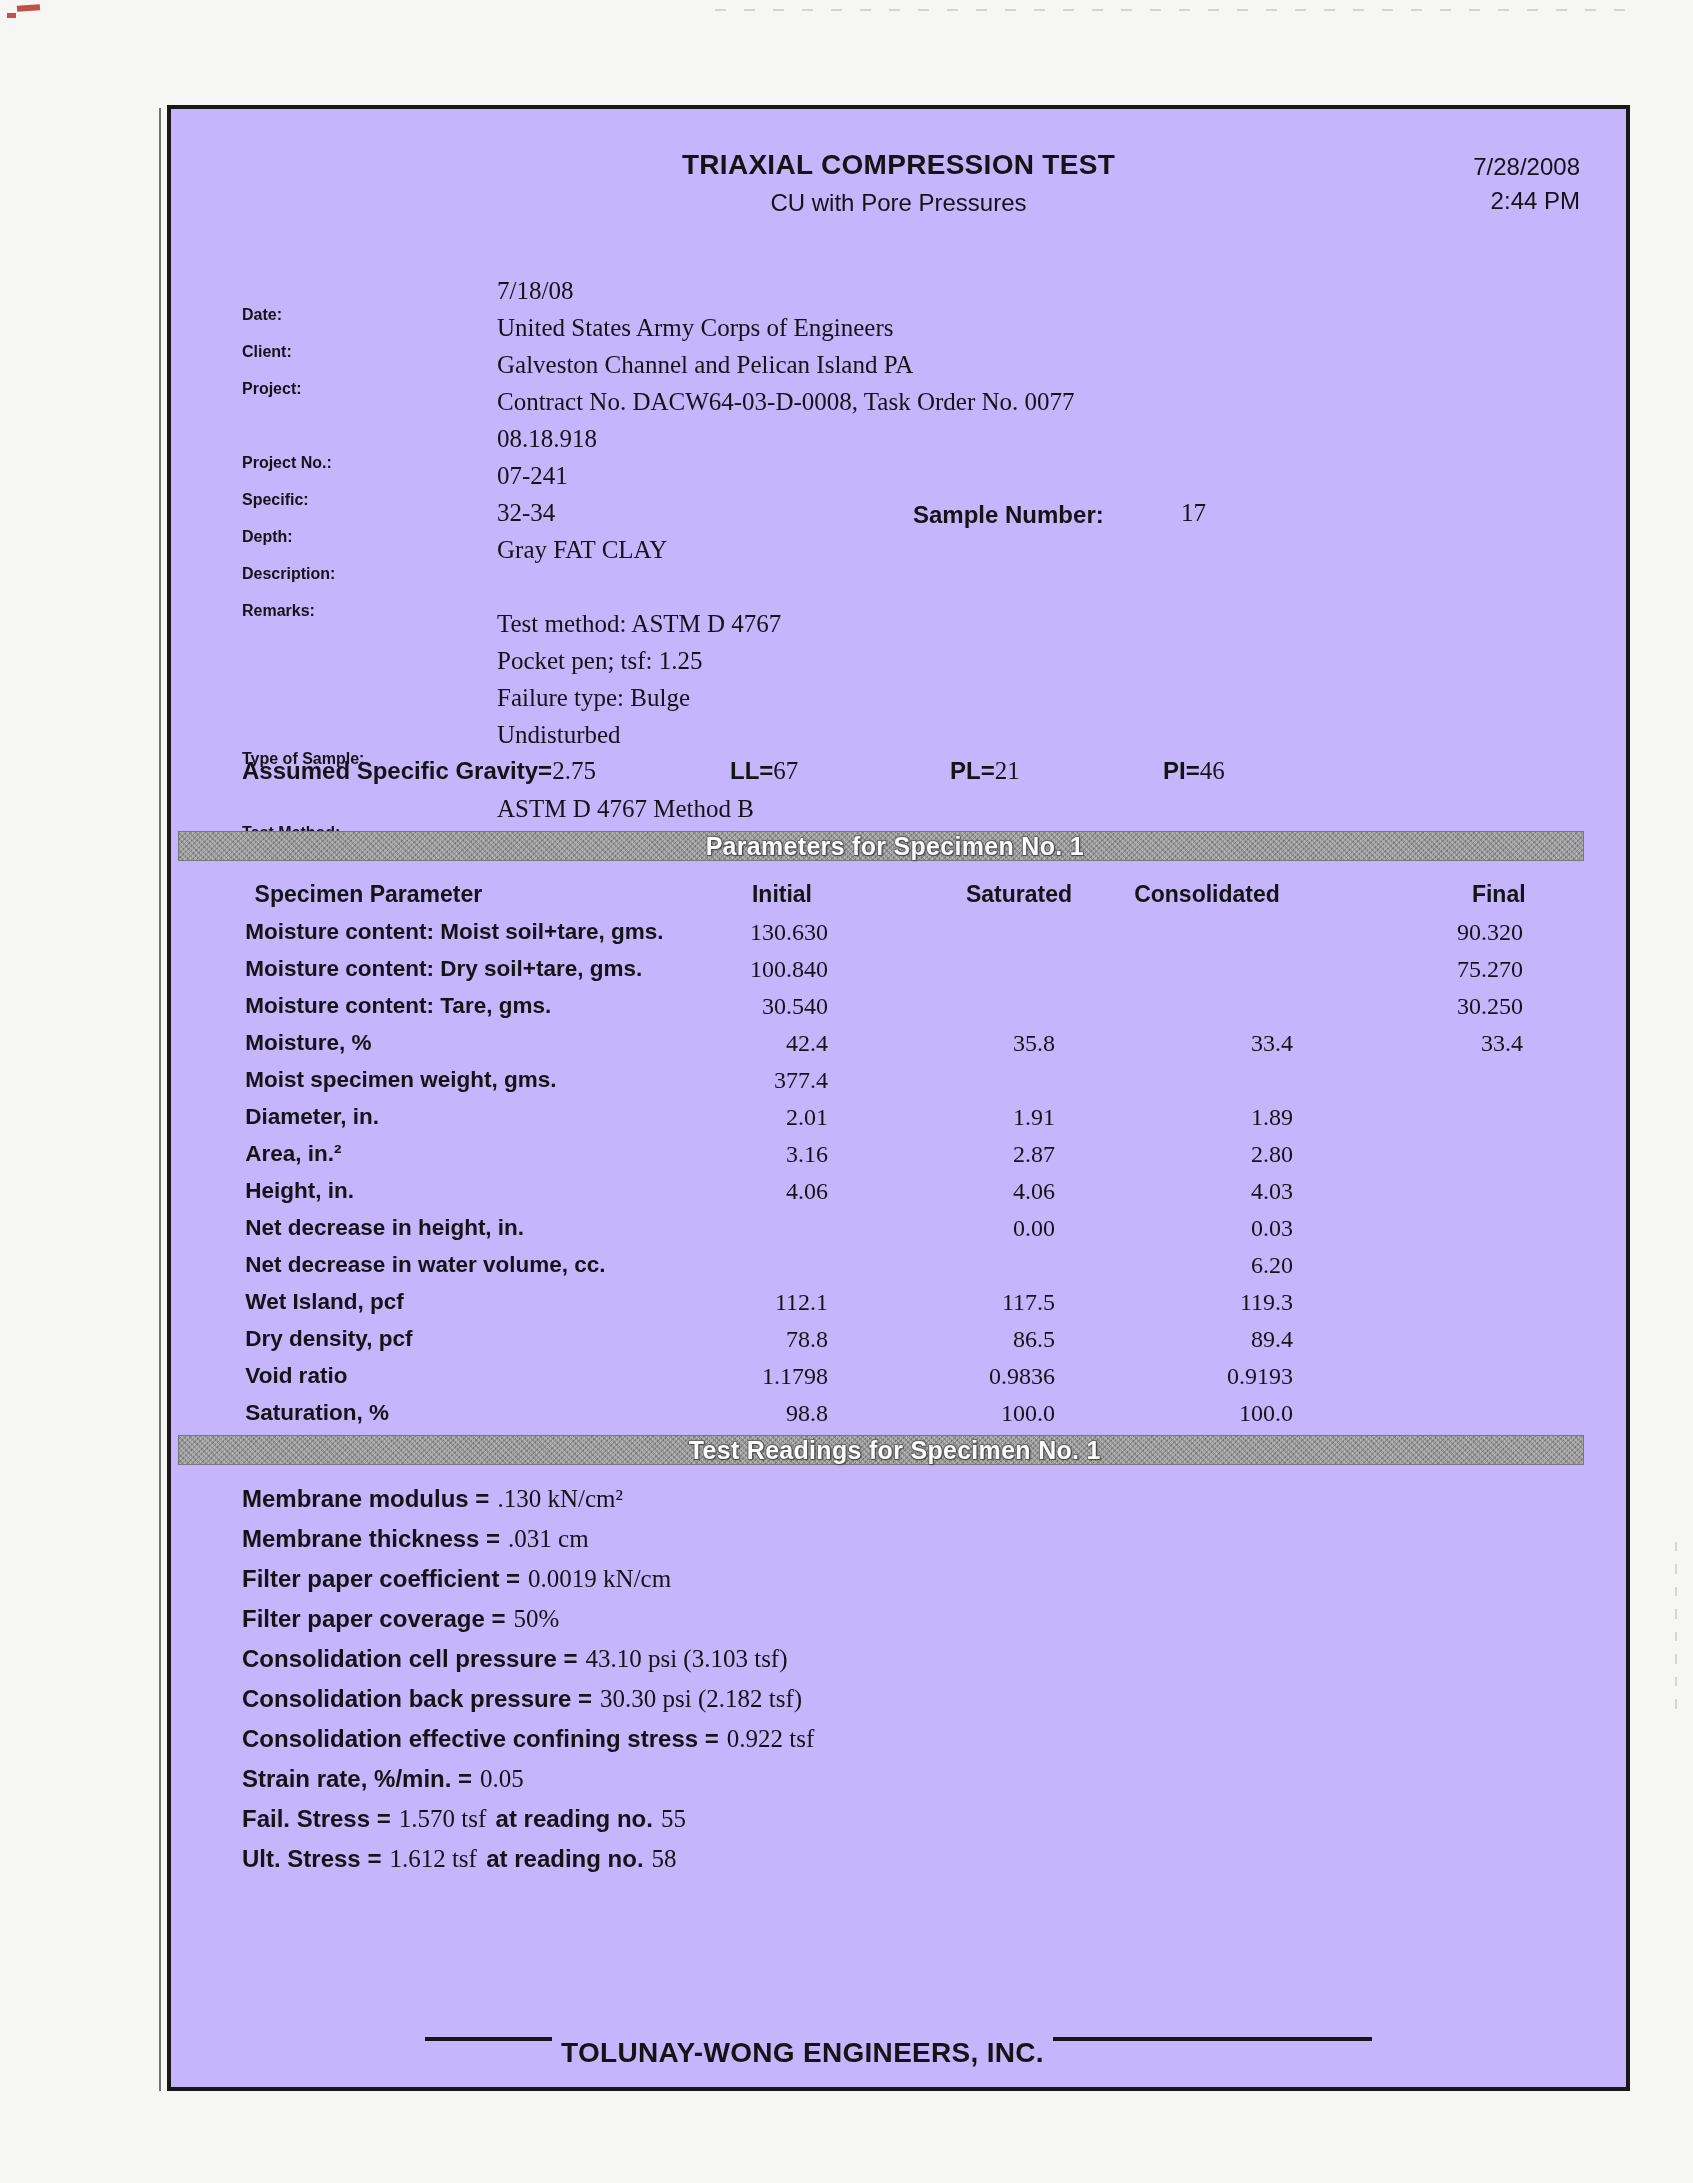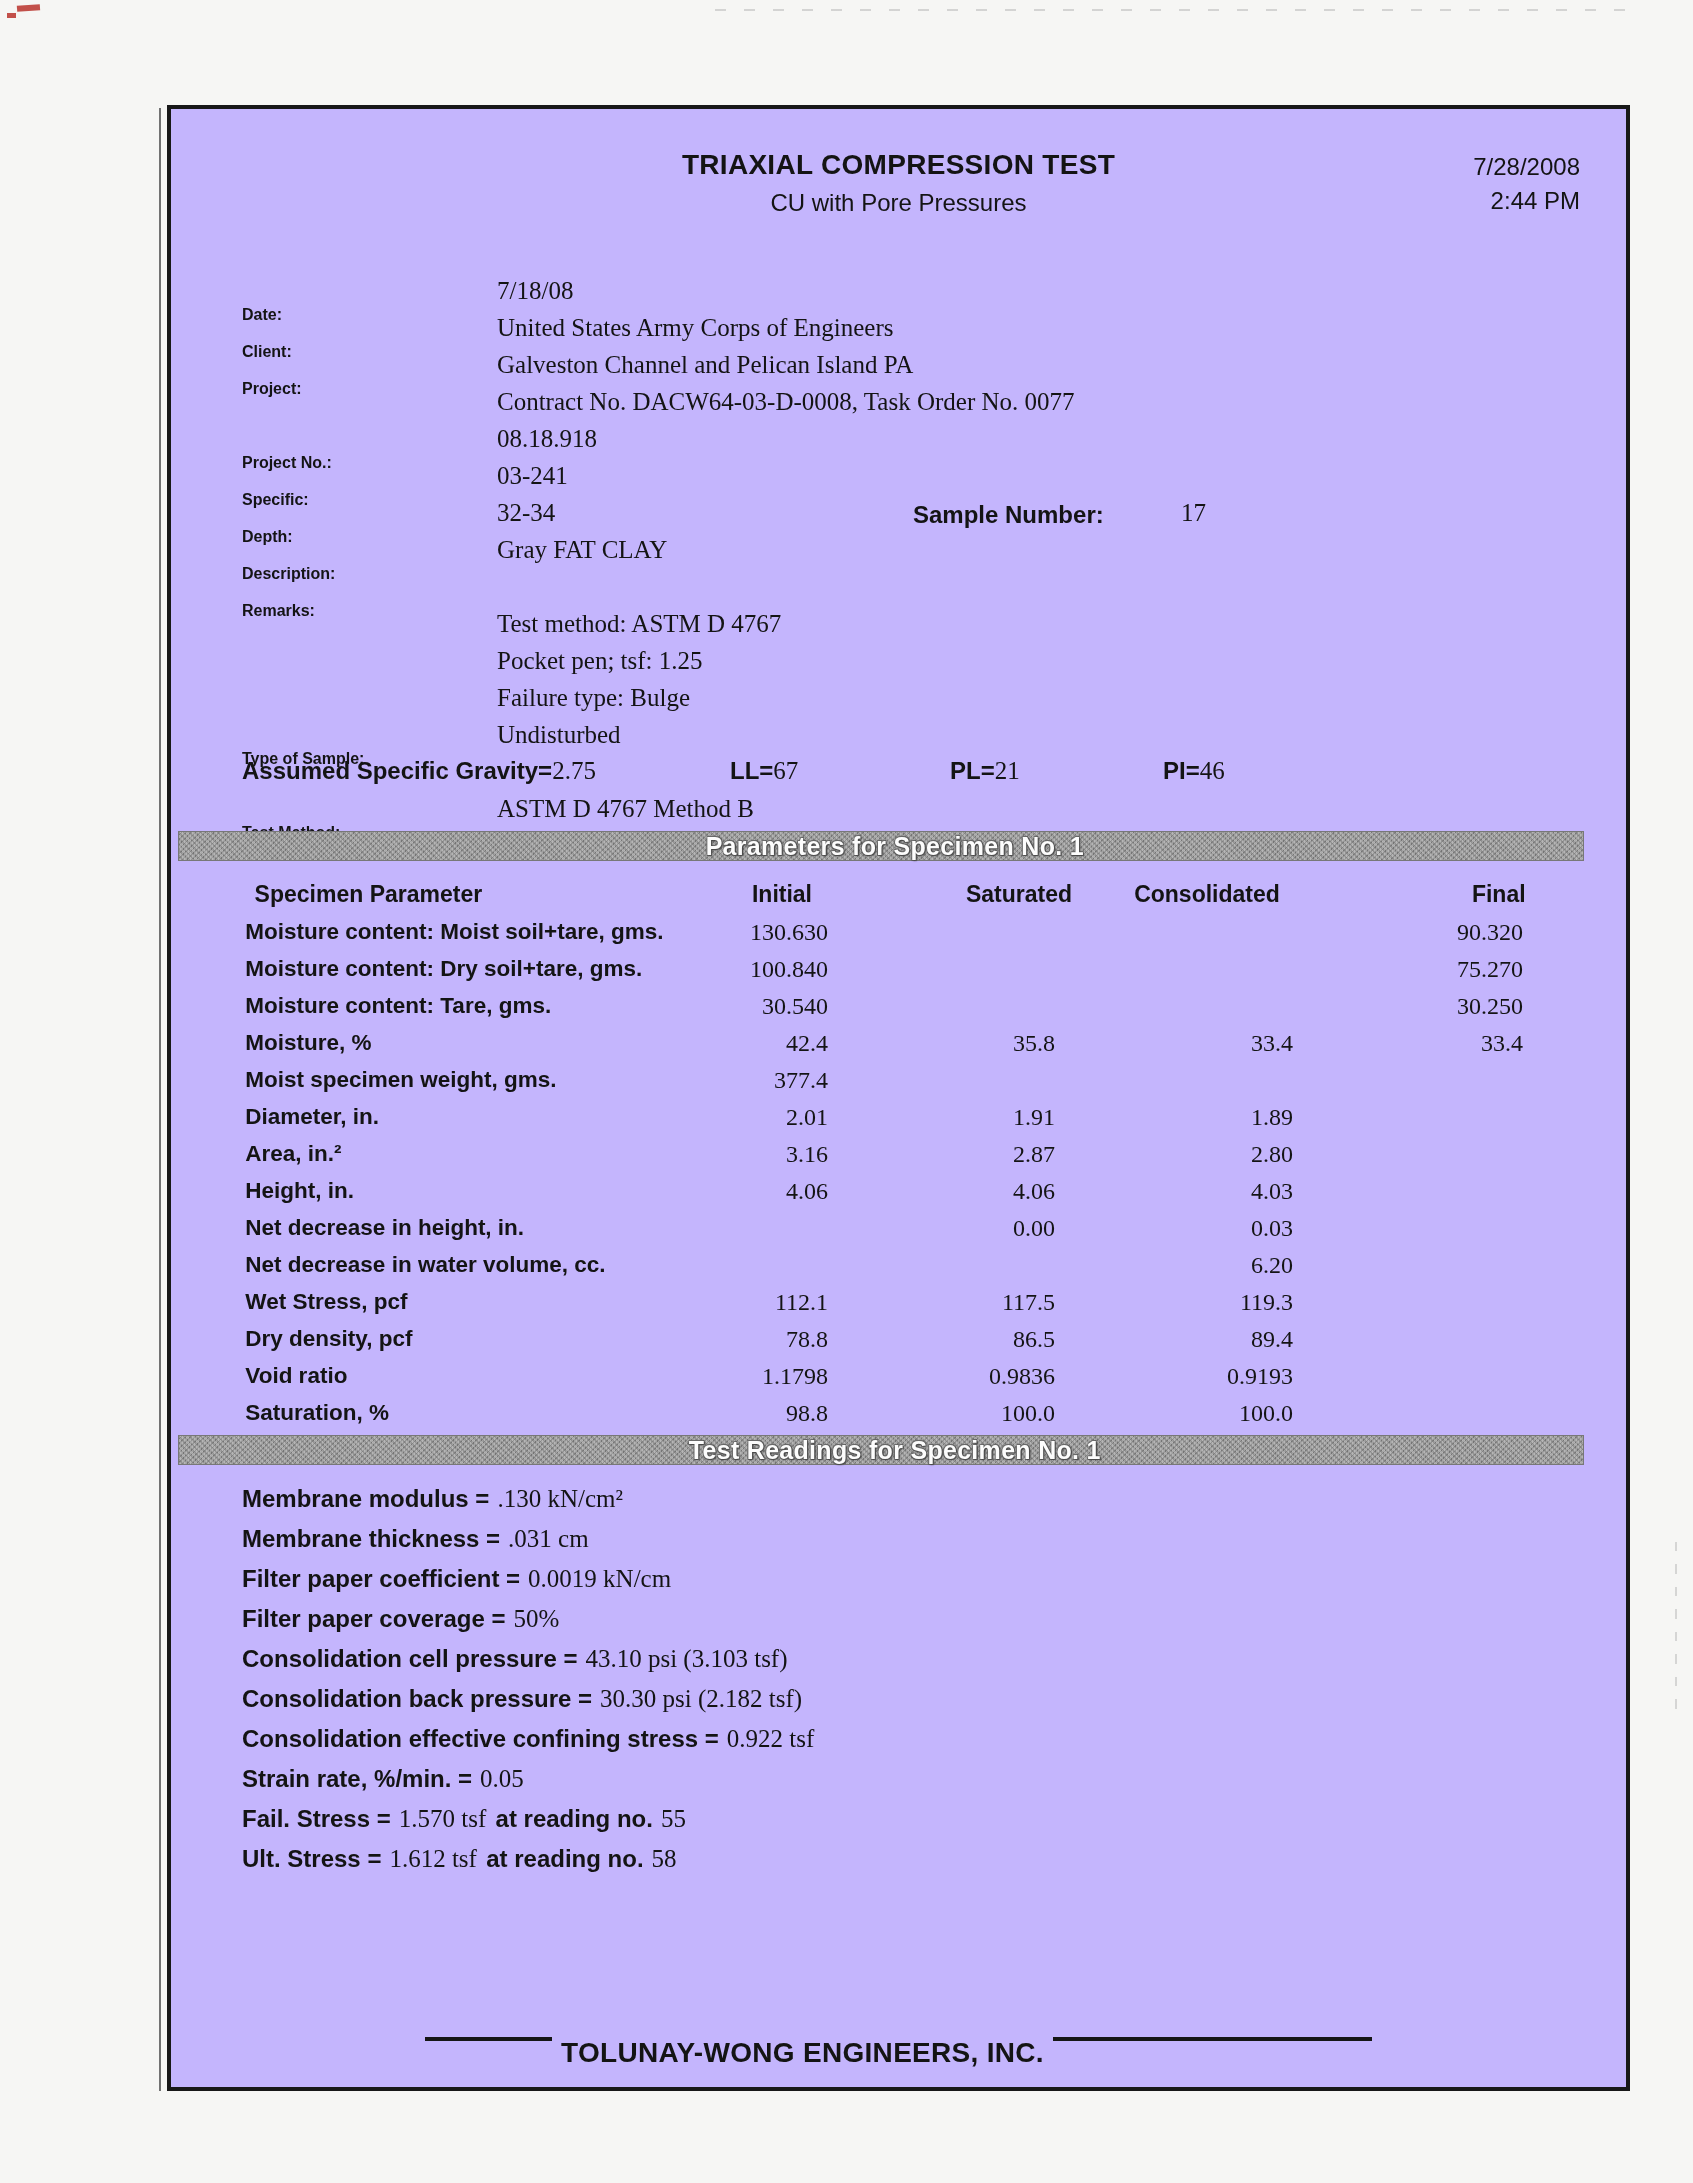--- a/index.html
+++ b/index.html
@@ -134,21 +134,21 @@
       </div>
       <div class="info-row">
         <span class="i-value">Contract No. DACW64-03-D-0008, Task Order No. 0077</span>
       </div>
       <div class="info-row">
         <span class="i-label">Project No.:</span>
         <span class="i-value">08.18.918</span>
       </div>
       <div class="info-row">
         <span class="i-label">Specific:</span>
-        <span class="i-value">03-241</span>
+        <span class="i-value">07-241</span>
       </div>
       <div class="info-row">
         <span class="i-label">Depth:</span>
         <span class="i-value">32-34</span>
         <span class="i-label2">Sample Number:</span>
         <span class="i-value2">17</span>
       </div>
       <div class="info-row">
         <span class="i-label">Description:</span>
         <span class="i-value">Gray FAT CLAY</span>
@@ -235,21 +235,21 @@
       <div class="pt-param">Net decrease in height, in.</div>
       <div class="pt-num"></div>
       <div class="pt-num">0.00</div>
       <div class="pt-num">0.03</div>
       <div class="pt-num"></div>
       <div class="pt-param">Net decrease in water volume, cc.</div>
       <div class="pt-num"></div>
       <div class="pt-num"></div>
       <div class="pt-num">6.20</div>
       <div class="pt-num"></div>
-      <div class="pt-param">Wet Stress, pcf</div>
+      <div class="pt-param">Wet Island, pcf</div>
       <div class="pt-num">112.1</div>
       <div class="pt-num">117.5</div>
       <div class="pt-num">119.3</div>
       <div class="pt-num"></div>
       <div class="pt-param">Dry density, pcf</div>
       <div class="pt-num">78.8</div>
       <div class="pt-num">86.5</div>
       <div class="pt-num">89.4</div>
       <div class="pt-num"></div>
       <div class="pt-param">Void ratio</div>

